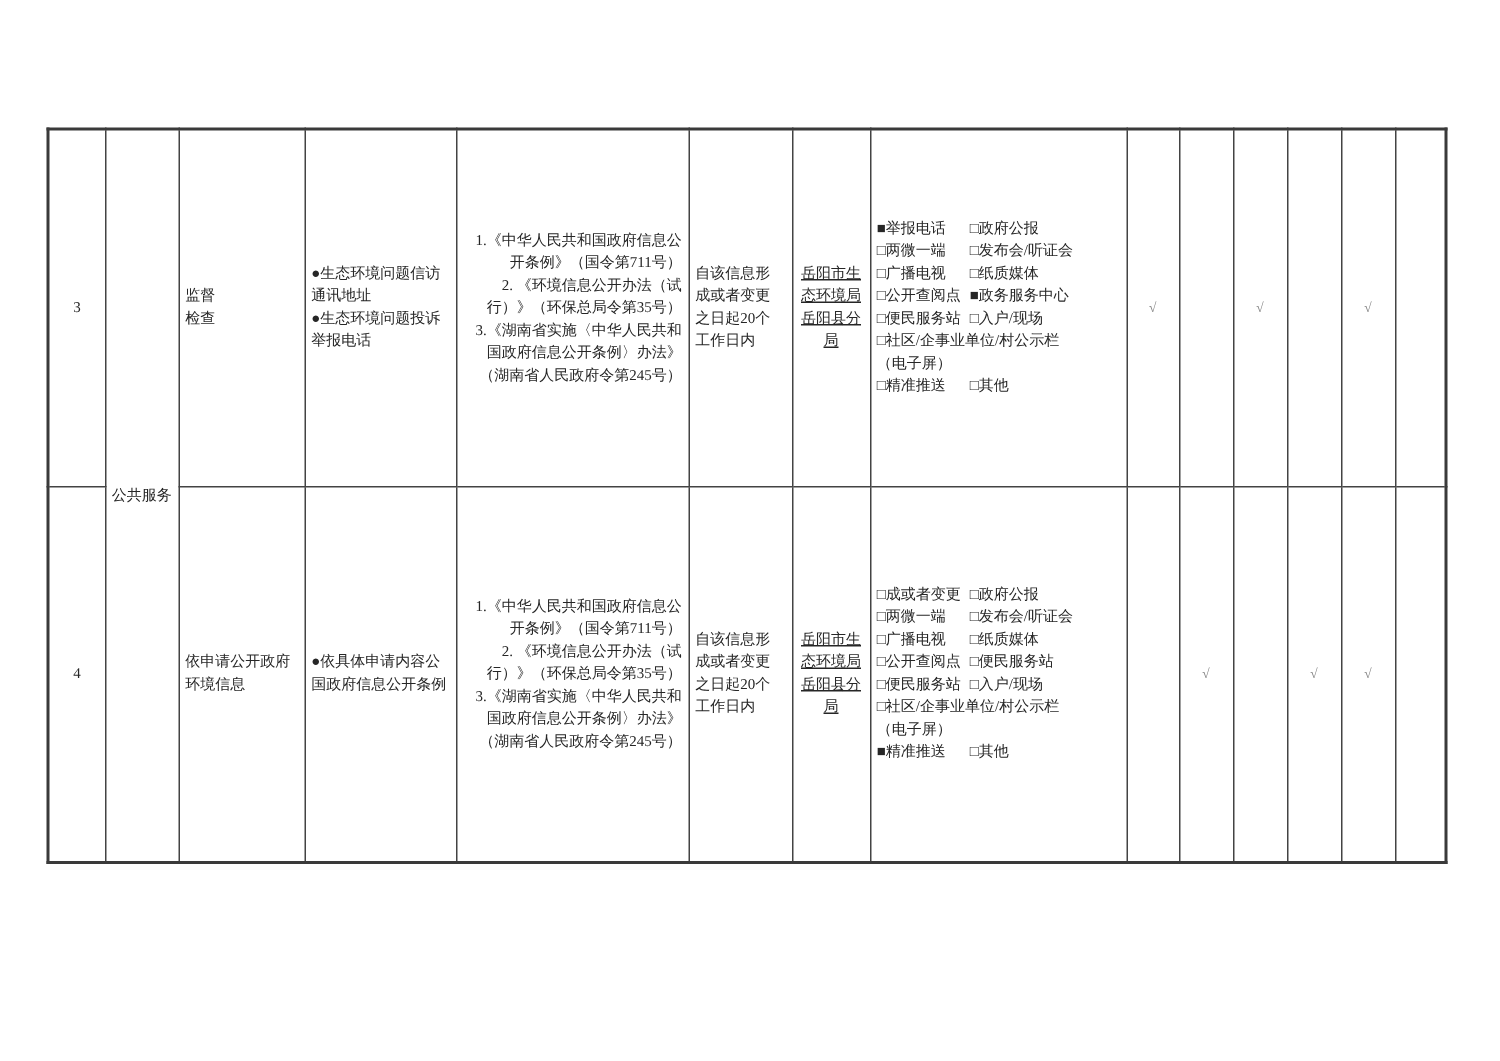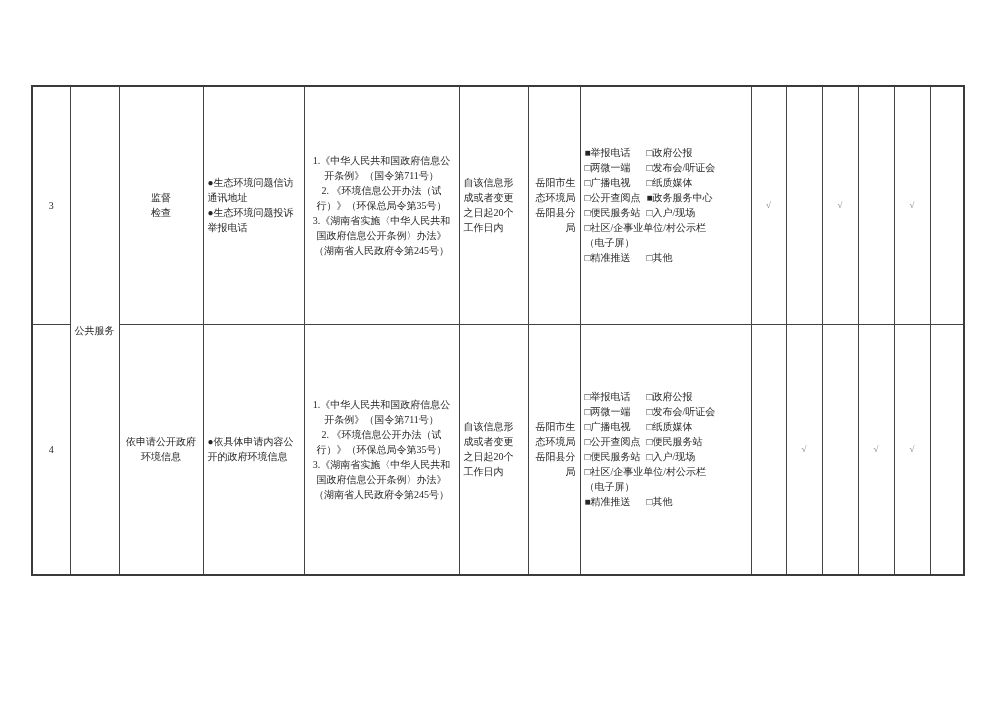--- a/index.html
+++ b/index.html
@@ -22,25 +22,25 @@
     border:1px solid #434343;
     vertical-align:middle;
     padding:2px 4px;
     line-height:15px;
     overflow:hidden;
   }
   tr.row-3 { height:238px; }
   tr.row-4 { height:251px; }
   td.c-seq { text-align:center; font-size:10px; }
   td.c-cat { text-align:right; }
-  td.c-item { text-align:center; white-space:pre-line; }
+  td.c-item { white-space:pre-line; }
   td.c-content { text-align:left; white-space:pre-line; padding-left:5px;margin-left:32px; }
-  td.c-legal { text-align:center; white-space:pre-line; padding-left:4px; padding-right:2px; }
+  td.c-legal { text-align:right; white-space:pre-line; padding-left:4px; padding-right:2px; }
   td.c-time { text-align:left; white-space:pre-line; padding-left:5px; }
-  td.c-agency { text-align:right; white-space:pre-line; padding-left:5px; }
+  td.c-agency { text-align:center; white-space:pre-line; padding-left:5px;text-decoration:underline; }
   td.c-channels { text-align:left; padding-left:5px; padding-right:2px; line-height:15.5px; }
   td.c-mark { text-align:center; color:#858585; font-size:9px; padding:0; }
   .ch-line { white-space:nowrap; }
   .ch-left { display:inline-block; min-width:62px; }
   .ch-right { display:inline-block; }
 </style>
 </head>
 <body>
 
 <div class="sheet">
@@ -103,38 +103,38 @@
       <td class="c-mark"><span></span></td>
       <td class="c-mark"><span>√</span></td>
       <td class="c-mark"><span></span></td>
     </tr>
 
     <tr class="row-4">
       <td class="c-seq">4</td>
       <td class="c-item">依申请公开政府
 环境信息</td>
       <td class="c-content">●依具体申请内容公
-开的政府环境信息</td>
+国政府信息公开条例</td>
       <td class="c-legal">1.《中华人民共和国政府信息公
 开条例》（国令第711号）
 2. 《环境信息公开办法（试
 行）》（环保总局令第35号）
 3.《湖南省实施〈中华人民共和
 国政府信息公开条例〉办法》
 （湖南省人民政府令第245号）</td>
       <td class="c-time">自该信息形
 成或者变更
 之日起20个
 工作日内</td>
       <td class="c-agency">岳阳市生
 态环境局
 岳阳县分
 局</td>
       <td class="c-channels">
-        <div class="ch-line"><span class="ch-left">□举报电话</span><span class="ch-right">□政府公报</span></div>
+        <div class="ch-line"><span class="ch-left">□成或者变更</span><span class="ch-right">□政府公报</span></div>
         <div class="ch-line"><span class="ch-left">□两微一端</span><span class="ch-right">□发布会/听证会</span></div>
         <div class="ch-line"><span class="ch-left">□广播电视</span><span class="ch-right">□纸质媒体</span></div>
         <div class="ch-line"><span class="ch-left">□公开查阅点</span><span class="ch-right">□便民服务站</span></div>
         <div class="ch-line"><span class="ch-left">□便民服务站</span><span class="ch-right">□入户/现场</span></div>
         <div class="ch-line"><span class="ch-left">□社区/企事业单位/村公示栏</span></div>
         <div class="ch-line"><span class="ch-left">（电子屏）</span></div>
         <div class="ch-line"><span class="ch-left">■精准推送</span><span class="ch-right">□其他</span></div>
       </td>
       <td class="c-mark"><span></span></td>
       <td class="c-mark"><span>√</span></td>

